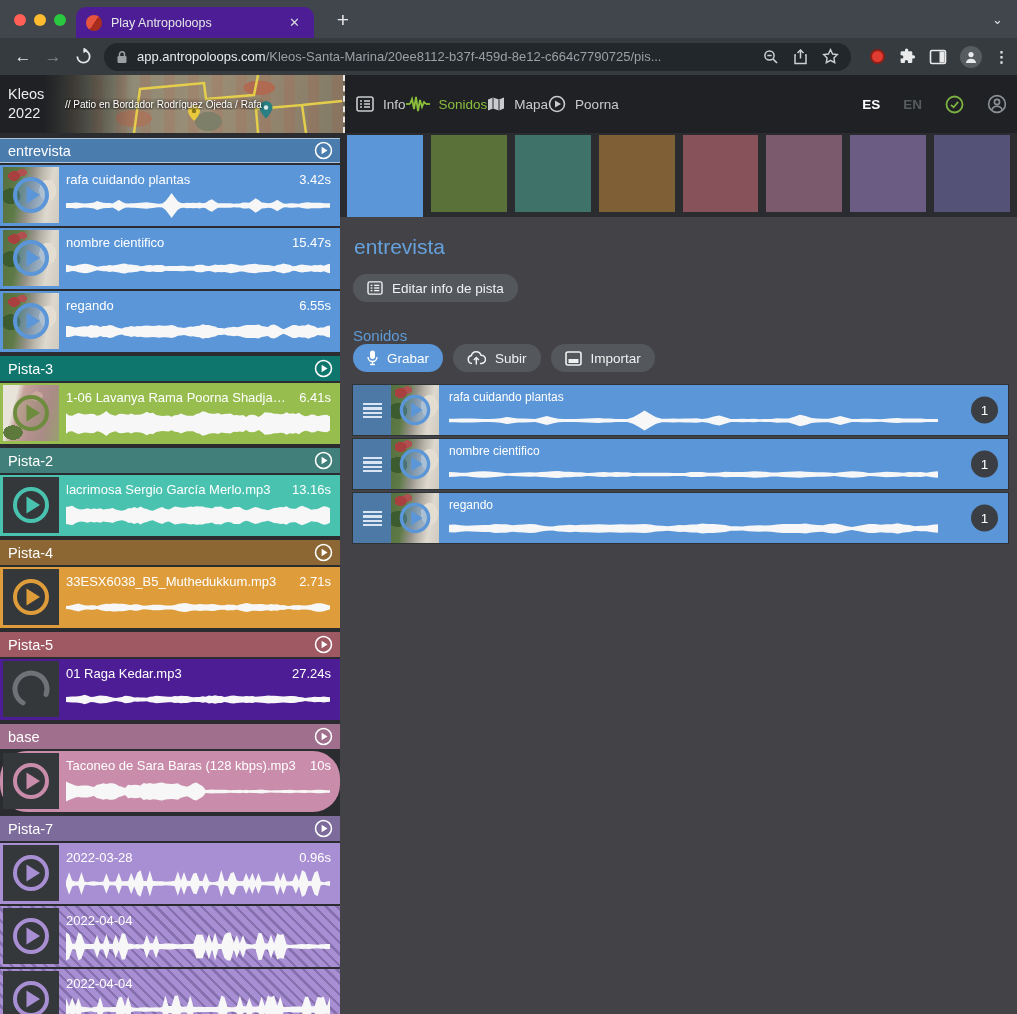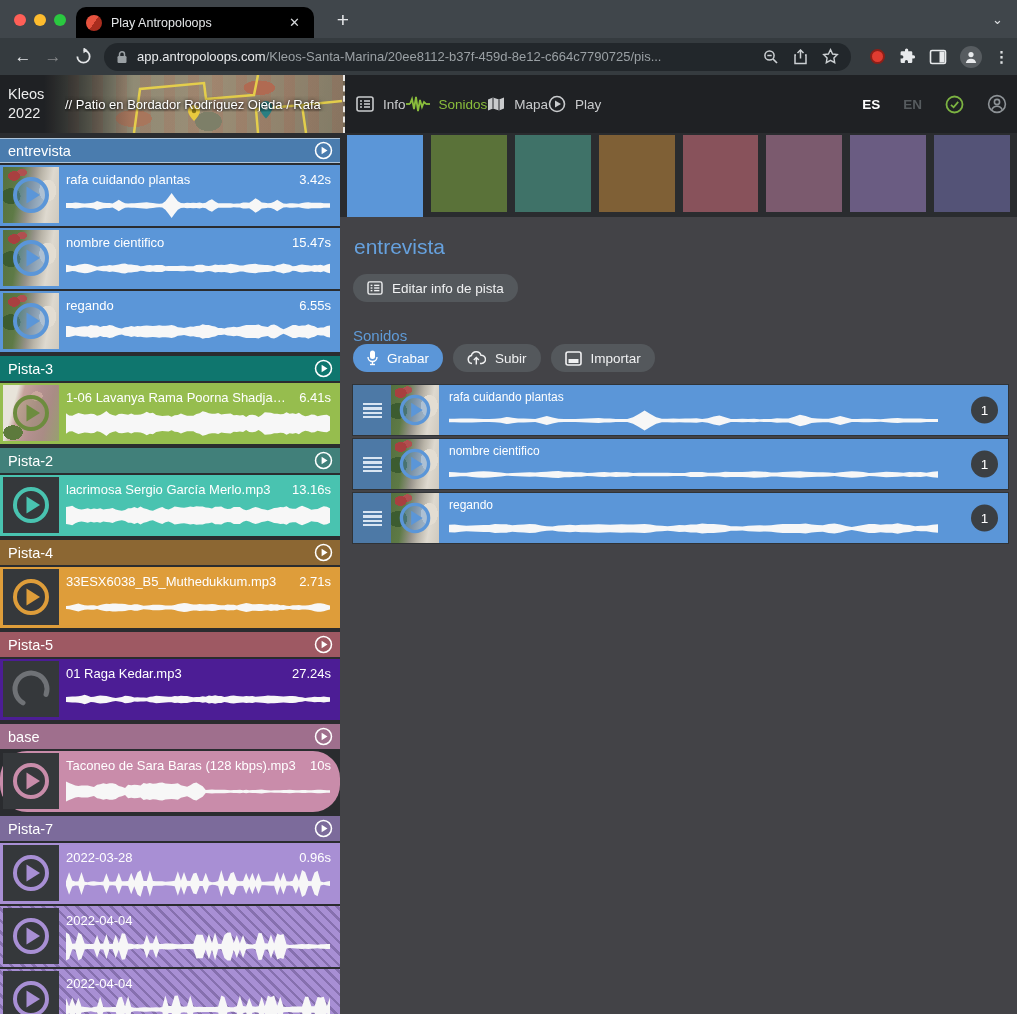--- a/index.html
+++ b/index.html
@@ -4,21 +4,21 @@
 <style>
   * { box-sizing: border-box; margin: 0; padding: 0; }
   html,body { width:1017px; height:1014px; overflow:hidden; }
   body { font-family:"Liberation Sans", sans-serif; background:#434347; position:relative; }
 
   
   .tabstrip { height:38px; background:#40464b; position:relative; }
   .traffic { position:absolute; left:14px; top:14px; display:flex; gap:8px; }
   .traffic span { width:12px; height:12px; border-radius:50%; display:block; }
   .tl-close{ background:#ff5f57; } .tl-min{ background:#febc2e; } .tl-zoom{ background:#2ac840; }
-  .tab { position:absolute; left:76px; top:7px; width:238px; height:31px; background:#000000;
+  .tab { position:absolute; left:76px; top:7px; width:238px; height:31px; background:#4c1d95;
          border-radius:10px 10px 0 0; display:flex; align-items:center; padding:0 10px; }
   .favicon { width:16px; height:16px; border-radius:50%;
              background:linear-gradient(125deg,#e6533f 50%,#a92d1e 50%); margin-right:9px; flex:0 0 auto; }
   .tab-title { color:#e4e6e8; font-size:12.5px; flex:1; white-space:nowrap; overflow:hidden; }
   .tab-close { color:#d6d9db; font-size:13px; padding:2px 4px; }
   .newtab { position:absolute; left:328px; top:6px; color:#e4e6e8; font-size:21px; font-weight:300;
             width:30px; height:30px; text-align:center; line-height:28px; }
   .strip-chev { position:absolute; right:14px; top:12px; color:#dfe2e4; font-size:13px; }
 
   .toolbar { height:37px; background:#353b3f; display:flex; align-items:center; padding:0 8px; }
@@ -45,21 +45,21 @@
                border-right:2px dashed rgba(255,255,255,.85);
                background:
                  radial-gradient(26px 12px at 72% 22%, #b06a52 0 60%, transparent 61%),
                  radial-gradient(30px 14px at 30% 75%, #a8765c 0 60%, transparent 61%),
                  radial-gradient(22px 16px at 55% 80%, #7d7f68 0 60%, transparent 61%),
                  repeating-linear-gradient(90deg, rgba(170,120,95,.28) 0 11px, rgba(150,155,125,.22) 11px 24px),
                  linear-gradient(100deg,#585a49 0%,#8d8672 28%,#9c8a74 55%,#8f7c68 80%,#7a7260 100%); }
   .map-fade { position:absolute; inset:0; background:linear-gradient(90deg,#1f2124 0%,rgba(31,33,36,0) 30%); }
   .map-svg { position:absolute; inset:0; }
   .breadcrumb { position:absolute; left:65px; top:50%; transform:translateY(-50%); width:278px;
-                color:#fff; font-size:13px; white-space:nowrap; overflow:hidden; z-index:3;
+                color:#fff; font-size:10px; white-space:nowrap; overflow:hidden; z-index:3;
                 text-shadow:0 1px 3px rgba(0,0,0,.95), 0 0 6px rgba(0,0,0,.7); }
   .hdr-nav { position:absolute; left:356px; top:0; height:58px; display:flex; align-items:center; }
   .hdr-nav-item { display:flex; align-items:center; gap:9px; color:#c9cbcd; font-size:13.5px; }
   .hdr-nav-item svg { display:block; }
   .hdr-nav-item.active { color:var(--accent,#8abe3c); }
   .hdr-right { position:absolute; right:10px; top:0; height:58px; display:flex; align-items:center; gap:23px; }
   .lang-es { color:#fff; font-size:13.5px; font-weight:bold; }
   .lang-en { color:#565b5e; font-size:13.5px; font-weight:bold; }
 
   
@@ -245,21 +245,21 @@
           <line x1="6" y1="1.5" x2="6" y2="12.5" stroke="#1f2124" stroke-width="1"></line>
           <line x1="12" y1="3.5" x2="12" y2="14.5" stroke="#1f2124" stroke-width="1"></line>
         </svg>
       <span>Mapa</span>
     </div>
     <div class="hdr-nav-item">
       <svg width="18" height="18" viewBox="0 0 18 18">
           <circle cx="9" cy="9" r="7.5" fill="none" stroke="currentColor" stroke-width="1.6"></circle>
           <polygon points="7,5.5 13,9 7,12.5" fill="currentColor"></polygon>
         </svg>
-      <span>Play</span>
+      <span>Poorna</span>
     </div>
   </div>
 
   <div class="hdr-right">
     <span class="lang-es">ES</span>
     <span class="lang-en">EN</span>
     <svg width="19" height="19" viewBox="0 0 19 19">
         <circle cx="9.5" cy="9.5" r="8" fill="none" stroke="#7cb342" stroke-width="1.8"></circle>
         <polyline points="6,9.8 8.6,12.3 13.2,6.8" fill="none" stroke="#7cb342" stroke-width="1.8"></polyline>
       </svg>

